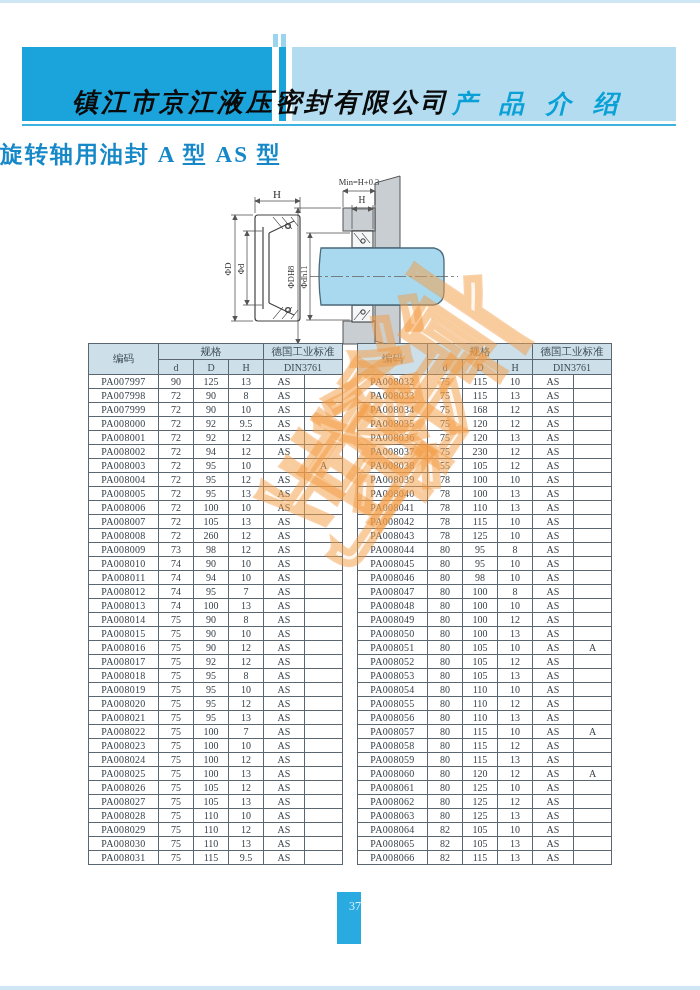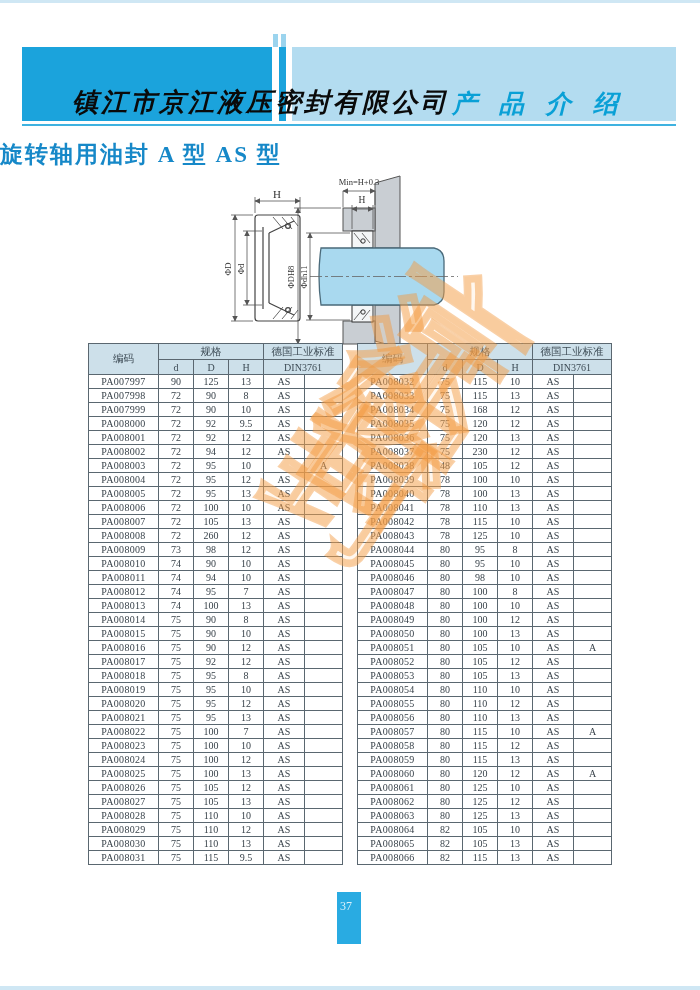--- a/index.html
+++ b/index.html
@@ -65,21 +65,21 @@
   table.spec thead tr:nth-child(2) th { height:14px; font-size:10px; }
   table.spec tbody td { height:13px; line-height:13px; }
   table.spec tbody td:first-child { letter-spacing:0.3px; }
   
   .page-num-block {
     position:absolute; left:337px; top:889px; width:24px; height:52px;
     background:#29abe2; z-index:2;
   }
   .page-num-block span {
     display:block; padding:7px 0 0 3px;
-    font-size:12px; color:#d9f1fb;
+    font-size:12px; color:#d9f1fb;text-align:right;
   }
 </style>
 </head>
 <body>
 
 <div class="page">
 
   <div class="hdr-left-block"></div>
   <div class="hdr-stripe"></div>
   <div class="hdr-stripe-top1"></div>
@@ -529,21 +529,21 @@
         <tr>
           <td>PA008037</td>
           <td>75</td>
           <td>230</td>
           <td>12</td>
           <td>AS</td>
           <td></td>
         </tr>
         <tr>
           <td>PA008038</td>
-          <td>48</td>
+          <td>55</td>
           <td>105</td>
           <td>12</td>
           <td>AS</td>
           <td></td>
         </tr>
         <tr>
           <td>PA008039</td>
           <td>78</td>
           <td>100</td>
           <td>10</td>

